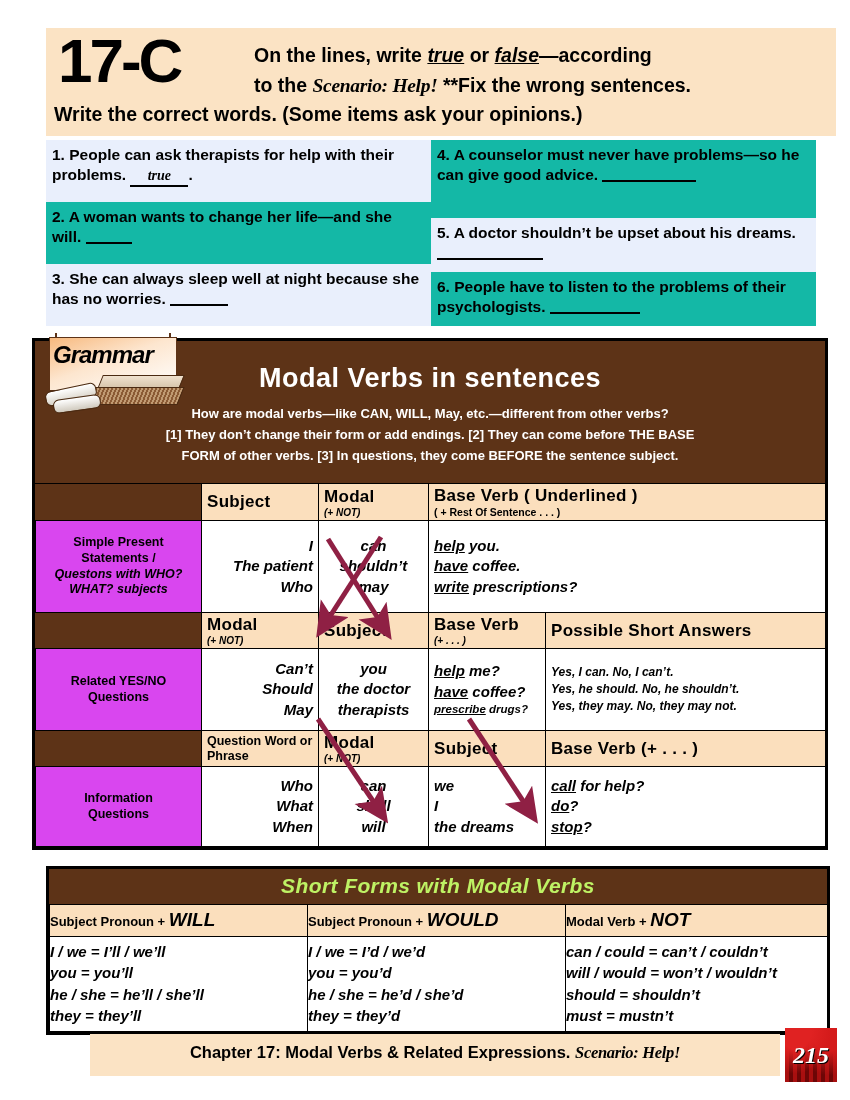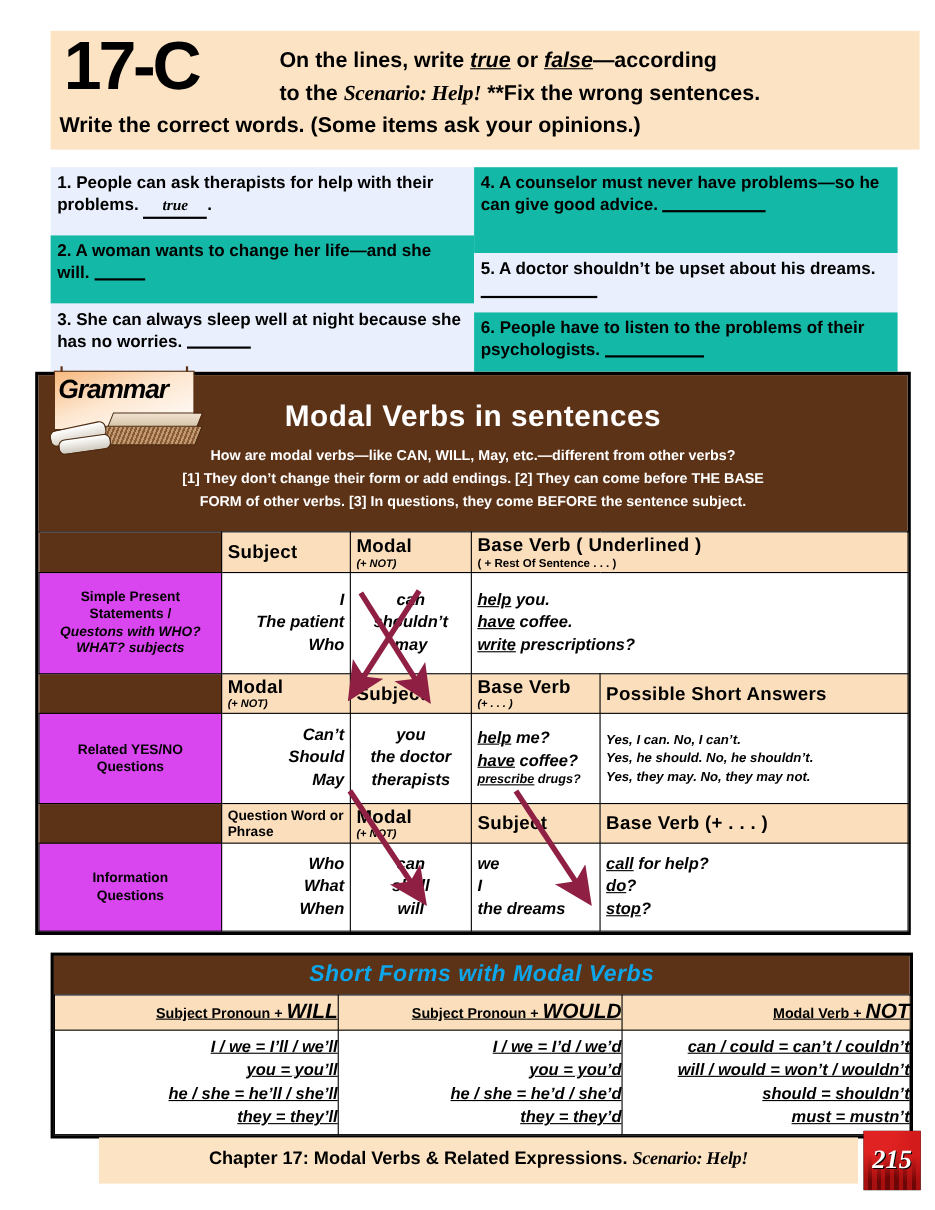--- a/index.html
+++ b/index.html
@@ -9,21 +9,21 @@
   
   .hdr{position:absolute;left:36px;top:28px;width:790px;height:108px;background:#fbe3c4;}
   .hdr-num{position:absolute;left:12px;top:2px;font-size:62px;font-weight:bold;letter-spacing:-3px;line-height:1;font-family:"Liberation Sans",sans-serif;}
   .hdr-l1{position:absolute;left:208px;top:16px;font-size:19.5px;font-weight:bold;white-space:nowrap;}
   .hdr-l2{position:absolute;left:208px;top:46px;font-size:19.5px;font-weight:bold;white-space:nowrap;}
   .hdr-l3{position:absolute;left:8px;top:75px;font-size:19.5px;font-weight:bold;white-space:nowrap;}
   .u-ital{font-style:italic;text-decoration:underline;}
   .scen{font-style:italic;font-family:"Liberation Serif",serif;font-weight:bold;letter-spacing:-.3px;}
 
   
-  .ex{position:absolute;left:36px;top:152px;width:790px;height:186px;}
+  .ex{position:absolute;left:36px;top:140px;width:790px;height:186px;}
   .ex-col{position:absolute;top:0;width:385px;height:186px;}
   .ex-left{left:0;}
   .ex-right{left:385px;}
   .ex-item{box-sizing:border-box;padding:5px 6px 4px 6px;font-size:15.5px;font-weight:bold;line-height:1.30;}
   .bgblue{background:#e9effc;}
   .bggreen{background:#14b8a6;}
   .blank{display:inline-block;border-bottom:2px solid #000;vertical-align:-2px;}
   .ans{display:inline-block;position:relative;text-align:center;border-bottom:2px solid #000;font-family:"Liberation Serif",serif;font-style:italic;font-weight:bold;font-size:14px;}
 
   
@@ -57,23 +57,23 @@
   .lalign{text-align:left;}
   .ul{text-decoration:underline;}
   .shortans{font-size:12px;font-style:italic;font-weight:bold;line-height:1.42;}
   .tiny{font-size:11.5px;}
 
   
   .arrows{position:absolute;left:0;top:0;width:790px;height:512px;pointer-events:none;z-index:5;}
 
   
   .sf{position:absolute;left:36px;top:866px;width:784px;border:3px solid #000;box-sizing:border-box;background:#fff;}
-  .sf-hd{background:#5d3317;color:#0ea5e9;text-align:center;font-size:21px;font-weight:bold;font-style:italic;padding:5px 0 6px;letter-spacing:.4px;}
+  .sf-hd{background:#5d3317;color:#bef264;text-align:center;font-size:21px;font-weight:bold;font-style:italic;padding:5px 0 6px;letter-spacing:.4px;}
   .sf-tbl{width:100%;border-collapse:collapse;table-layout:fixed;}
-  .sf-tbl td{border:1.5px solid #000;text-align:right;vertical-align:middle;text-decoration:underline;}
+  .sf-tbl td{border:1.5px solid #000;text-align:left;vertical-align:middle;}
   .sf-th{background:#fbdfbd;font-weight:bold;padding:4px 0 5px;}
   .sf-th .sc{font-size:13px;}
   .sf-th .bg{font-size:19px;font-style:italic;}
   .sf-body{padding:4px 0 5px;font-size:15px;font-style:italic;font-weight:bold;line-height:1.42;font-family:"Liberation Sans",sans-serif;}
 
   
   .foot{position:absolute;left:80px;top:1034px;width:690px;height:42px;background:#fbe3c4;}
   .foot-t{position:absolute;left:0;top:9px;width:690px;text-align:center;font-size:16.5px;font-weight:bold;}
   .pg{position:absolute;left:775px;top:1028px;width:52px;height:54px;background:#000;overflow:hidden;}
   .pg .curtain{position:absolute;inset:0;background:

